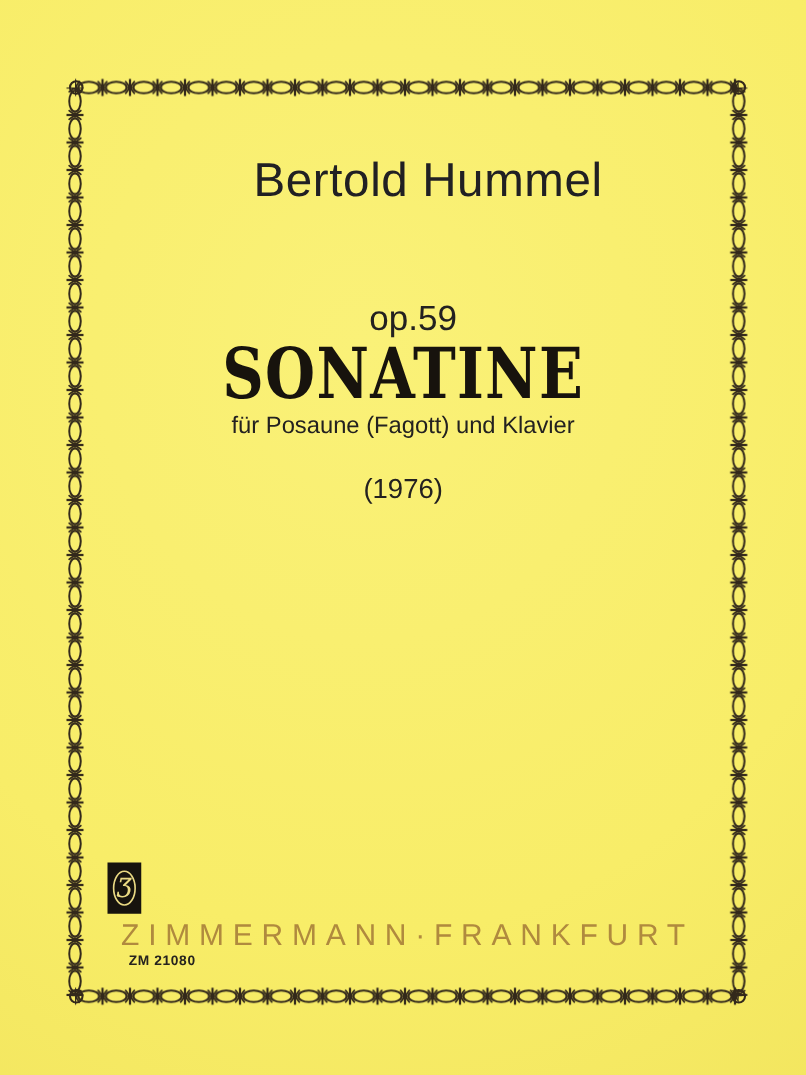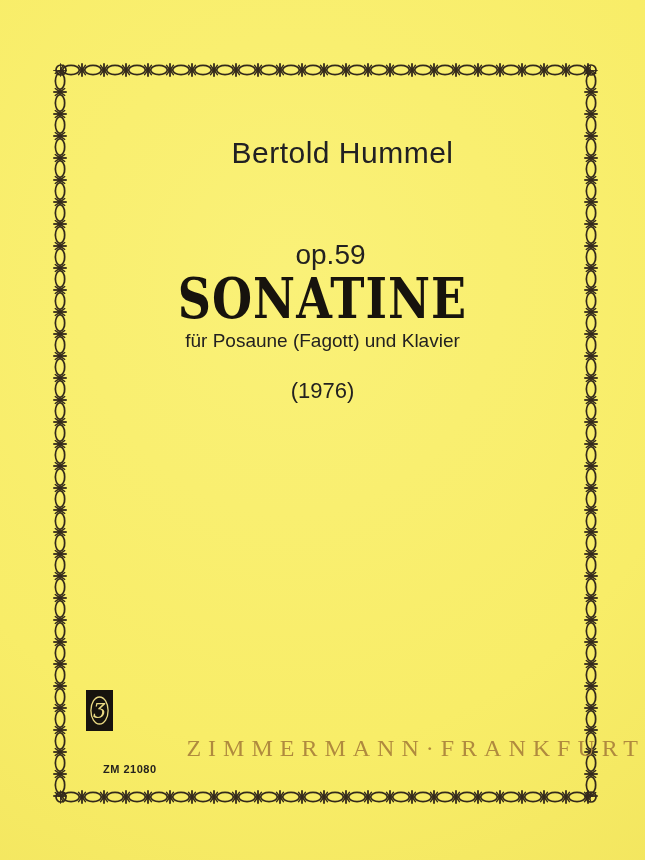--- a/index.html
+++ b/index.html
@@ -17,22 +17,22 @@
     left: 0; top: 0;
   }
   .textline {
     position: absolute;
     left: 0;
     right: 0;
     text-align: center;
     white-space: nowrap;
   }
   .composer {
-    top: 136px;
-    font-size: 30px;
+    top: 124px;
+    font-size: 38px;
     letter-spacing: 0.5px;
     color: #212023;
     margin-left: 40px;
   }
   .opus {
     top: 239px;
     font-size: 28px;
     margin-left: 16px;
   }
   .work-title {
@@ -53,26 +53,25 @@
     top: 378px;
     font-size: 22px;
   }
   .logo {
     position: absolute;
     left: 85px;
     top: 689px;
   }
   .publisher {
     top: 735px;
-    font-family: Liberation Serif, serif;
+    font-family: Liberation Sans, sans-serif;
     font-size: 24px;
     letter-spacing: 7px;
     padding-left: 7px; 
     color: #b08a3e;
-    text-align: right;
   }
   .catalog {
     position: absolute;
     left: 87px;
     top: 763px;
     font-size: 11px;
     font-weight: bold;
     letter-spacing: 0.5px;
     color: #26231e;
     margin-left: 16px;

